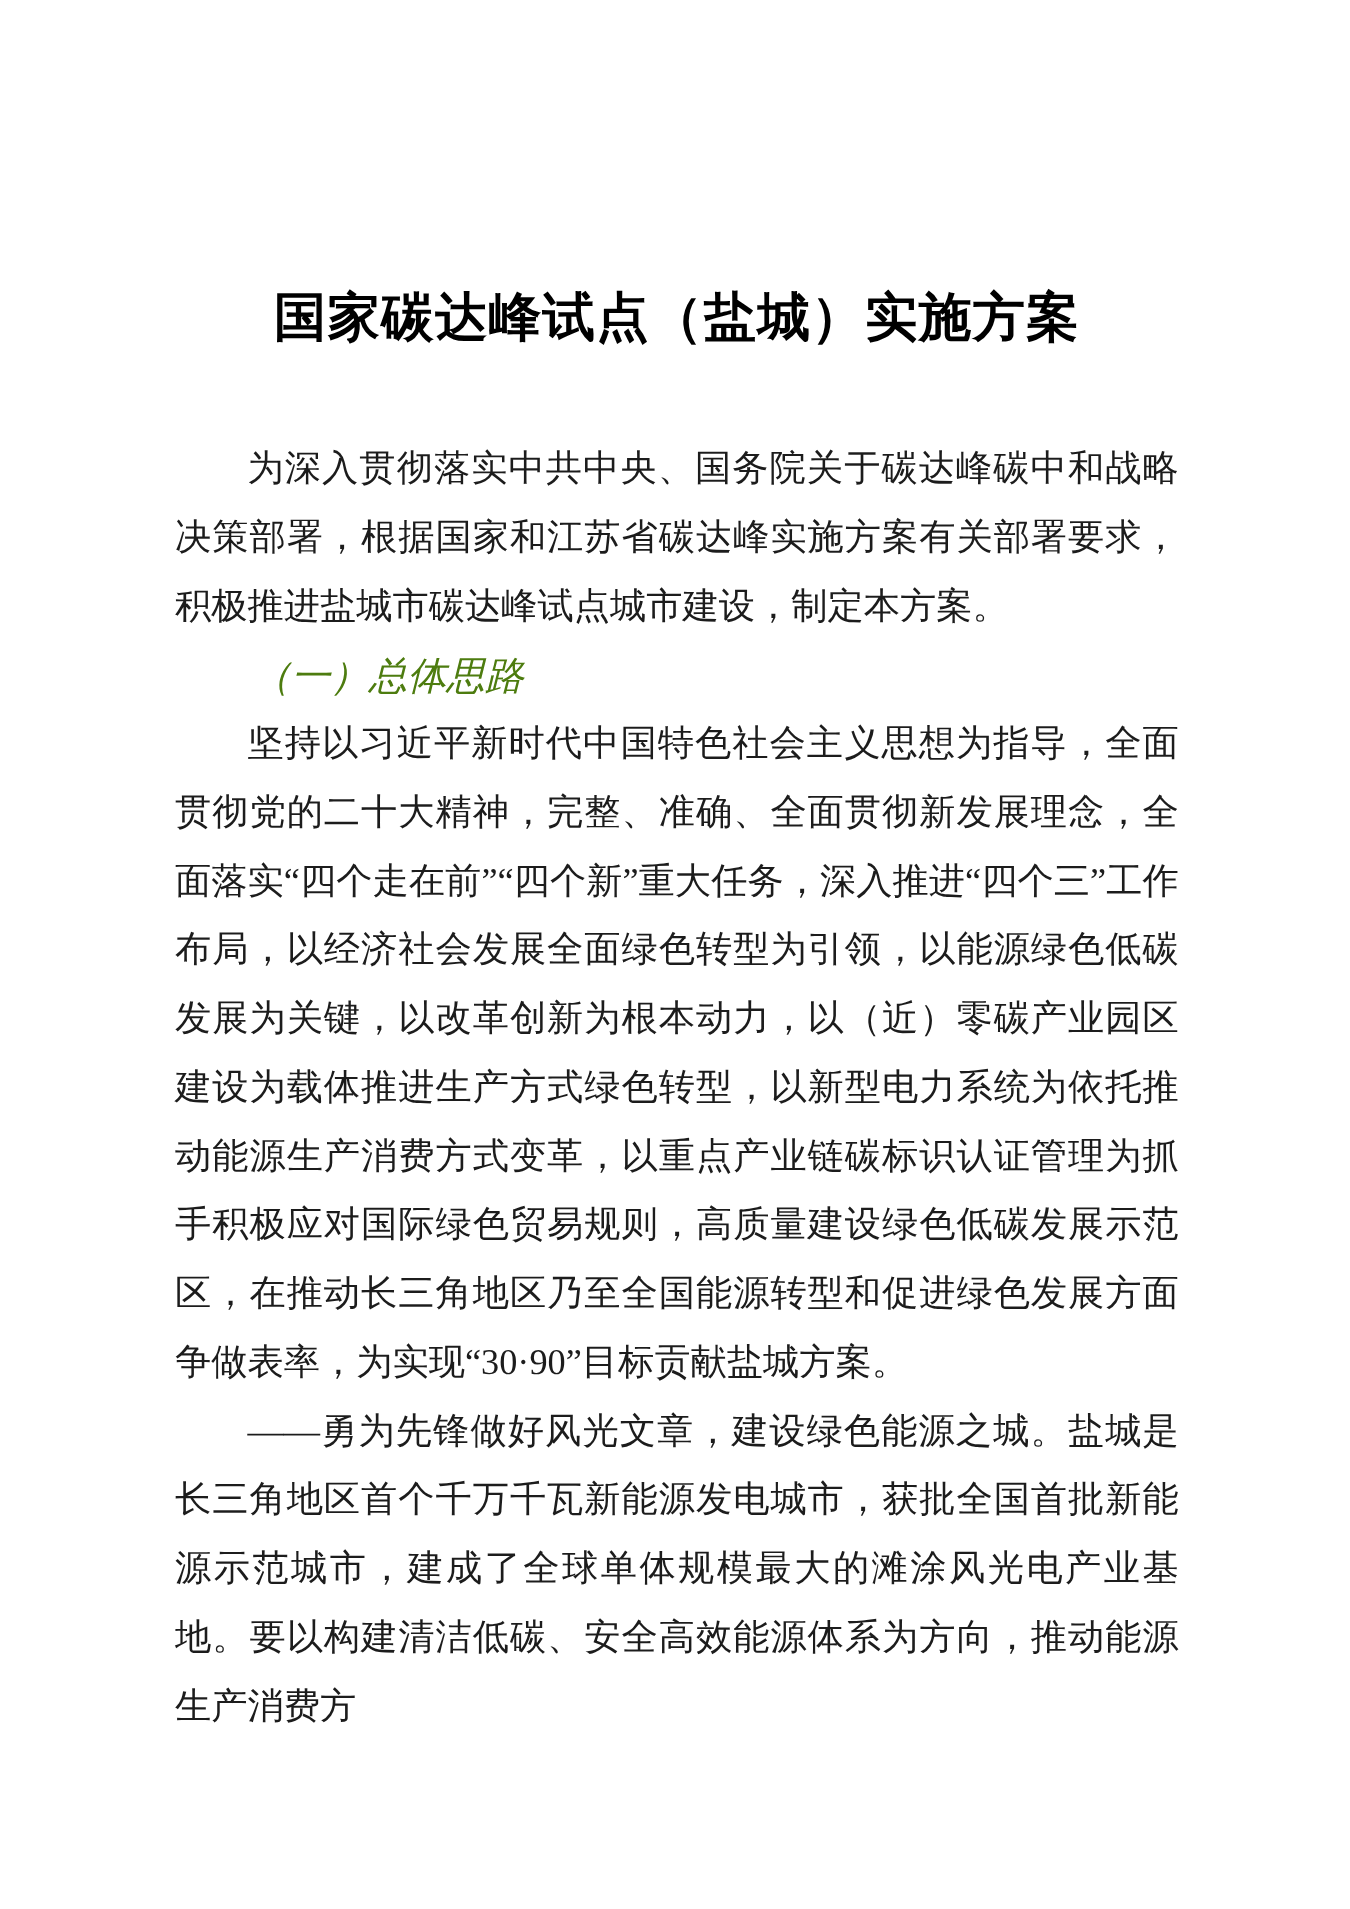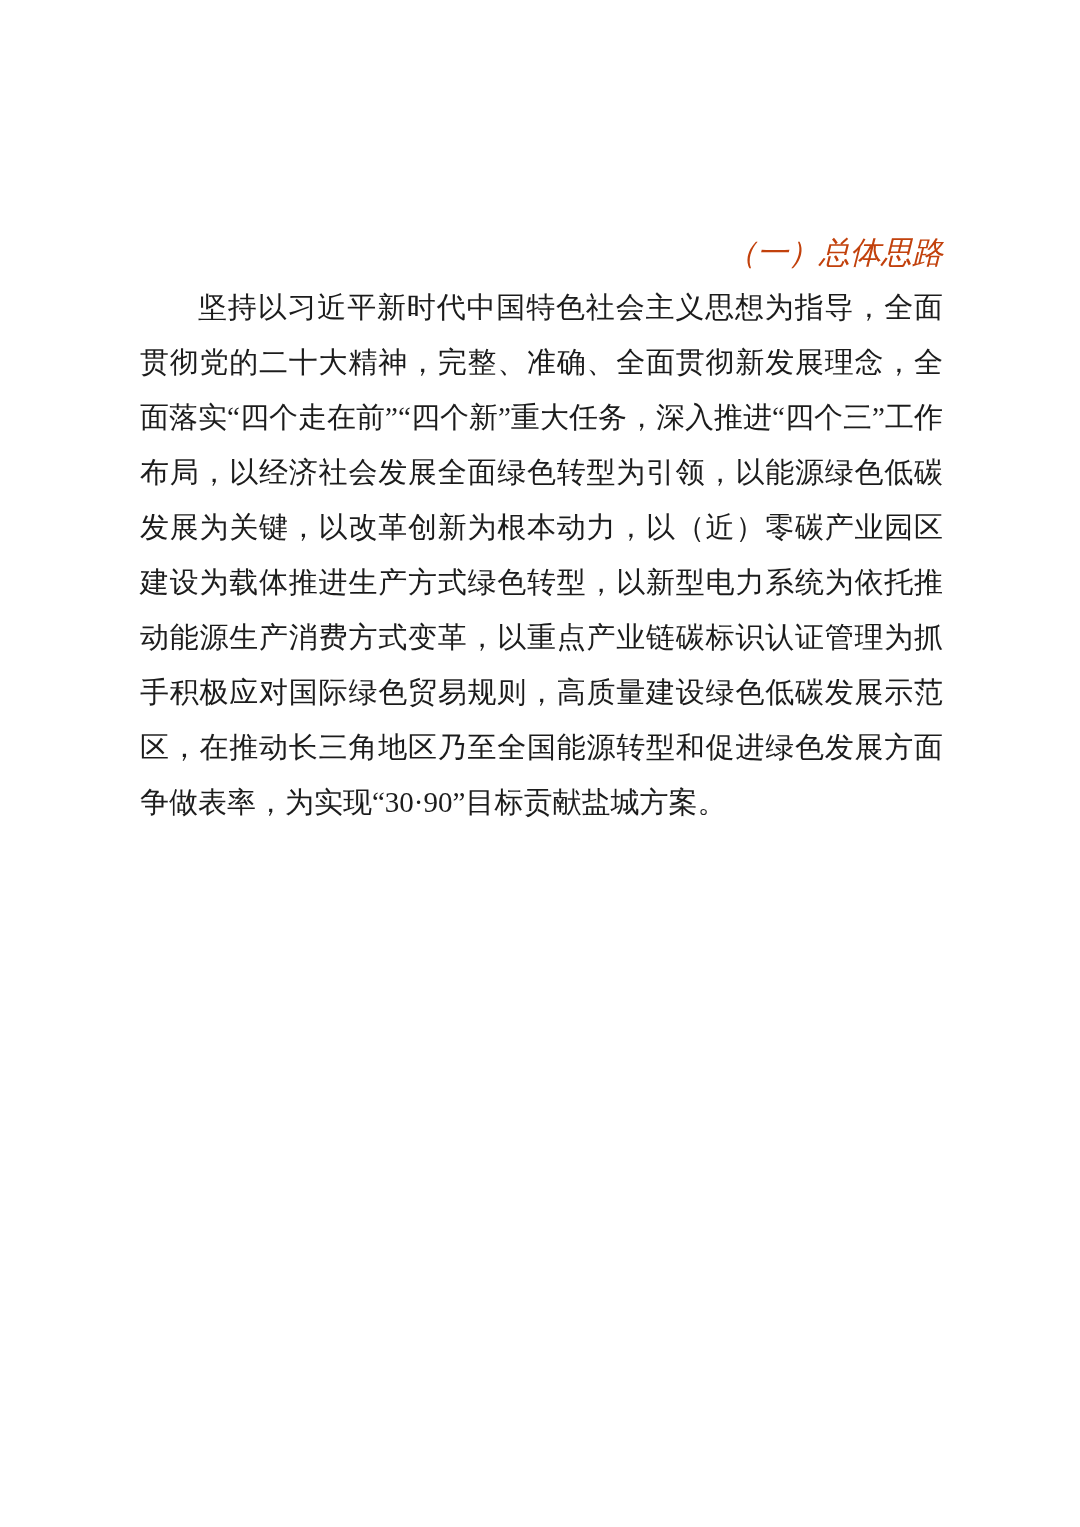--- a/index.html
+++ b/index.html
@@ -44,32 +44,34 @@
     color: #000000;
     text-indent: 2em;
     margin: 0;
   }
   .subsection-heading {
     font-family: "Liberation Serif", "DejaVu Serif", serif;
     font-style: italic;
     font-weight: normal;
     font-size: 31px;
     line-height: 55px;
-    color: #c2410c;
+    color: #4d7c0f;
     text-indent: 2em;
     margin: 0;
-    text-align: right;
   }
 </style>
 </head>
 <body>
 
 <div class="page">
 
+  <h1 class="doc-title">国家碳达峰试点（盐城）实施方案</h1>
 
+  <p class="body-para">为深入贯彻落实中共中央、国务院关于碳达峰碳中和战略决策部署，根据国家和江苏省碳达峰实施方案有关部署要求，积极推进盐城市碳达峰试点城市建设，制定本方案。</p>
 
 
   <h3 class="subsection-heading">（一）总体思路</h3>
 
   <p class="body-para">坚持以习近平新时代中国特色社会主义思想为指导，全面贯彻党的二十大精神，完整、准确、全面贯彻新发展理念，全面落实“四个走在前”“四个新”重大任务，深入推进“四个三”工作布局，以经济社会发展全面绿色转型为引领，以能源绿色低碳发展为关键，以改革创新为根本动力，以（近）零碳产业园区建设为载体推进生产方式绿色转型，以新型电力系统为依托推动能源生产消费方式变革，以重点产业链碳标识认证管理为抓手积极应对国际绿色贸易规则，高质量建设绿色低碳发展示范区，在推动长三角地区乃至全国能源转型和促进绿色发展方面争做表率，为实现“30·90”目标贡献盐城方案。</p>
 
+  <p class="body-para">——勇为先锋做好风光文章，建设绿色能源之城。盐城是长三角地区首个千万千瓦新能源发电城市，获批全国首批新能源示范城市，建成了全球单体规模最大的滩涂风光电产业基地。要以构建清洁低碳、安全高效能源体系为方向，推动能源生产消费方</p>
 
 </div>
 
 </body></html>

